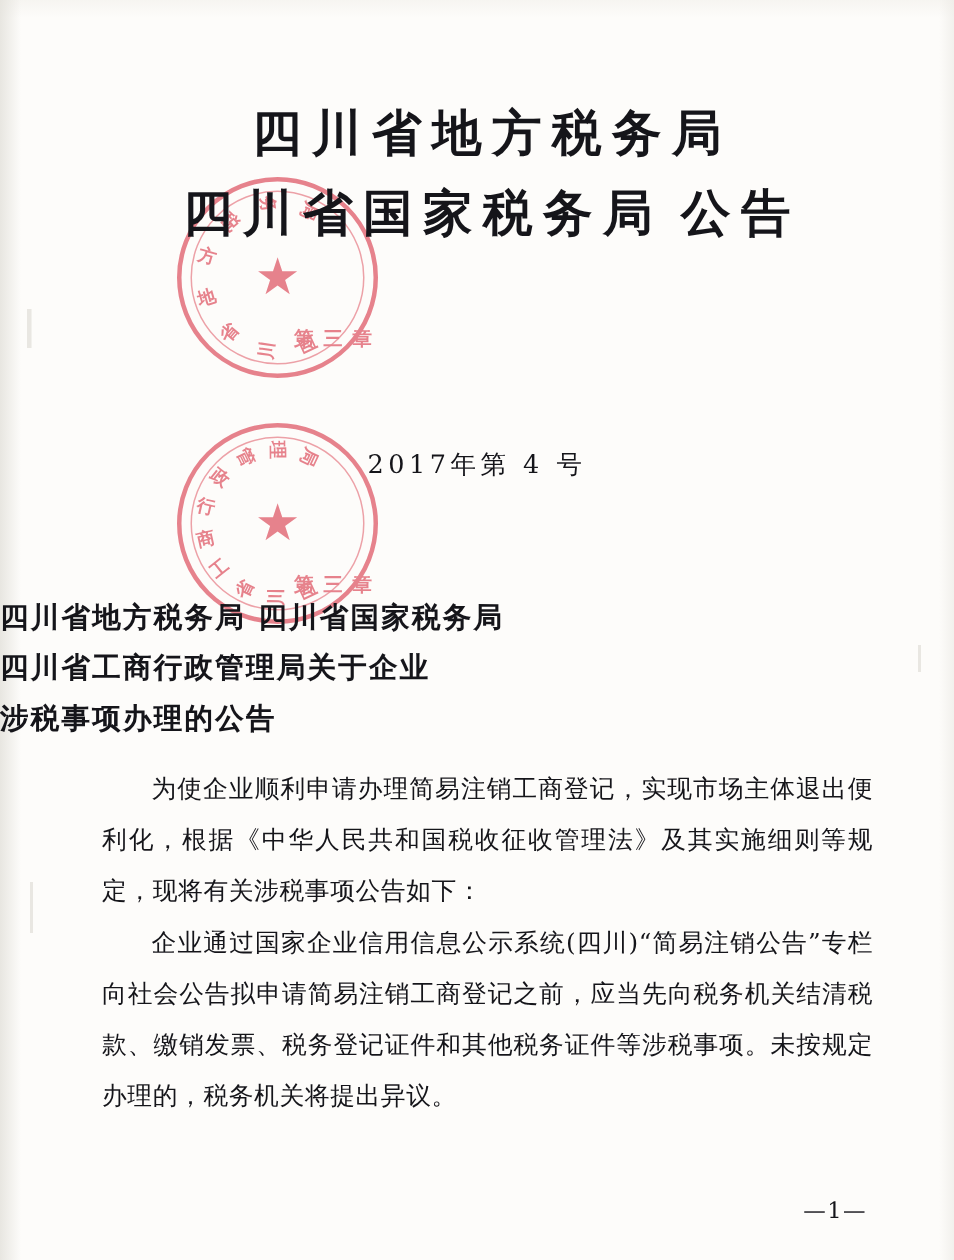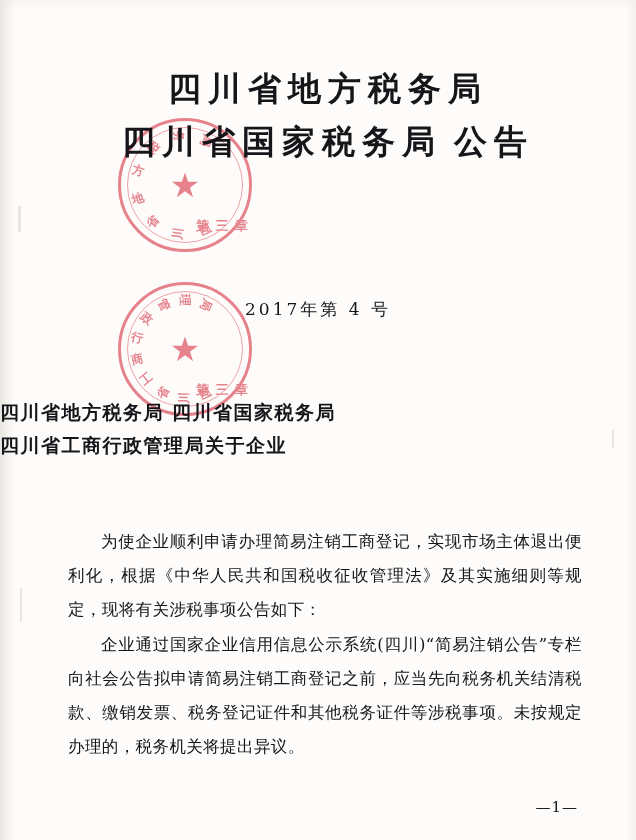--- a/index.html
+++ b/index.html
@@ -132,21 +132,21 @@
     letter-spacing: 1.5px;
     line-height: 1.75;
     white-space: nowrap;
   }
 
   
   .body-text {
     position: absolute;
     left: 68px;
     right: 54px;
-    top: 525px;
+    top: 509px;
     font-size: 16.5px;
     line-height: 2.05;
     letter-spacing: .4px;
     text-align: justify;
   }
   .body-text p {
     margin: 0 0 2px 0;
     text-indent: 2em;
   }
 
@@ -205,20 +205,21 @@
   <div class="masthead">
     <div class="line">四川省地方税务局</div>
     <div class="line"><span>四川省国家税务局</span><span class="pub">公告</span></div>
   </div>
 
   <div class="issue-no">2017年第 4 号</div>
 
   <div class="title-block">
     <div class="t-line">四川省地方税务局 四川省国家税务局</div>
     <div class="t-line">四川省工商行政管理局关于企业</div>
+    <div class="t-line">涉税事项办理的公告</div>
   </div>
 
   <div class="body-text">
     <p>为使企业顺利申请办理简易注销工商登记，实现市场主体退出便利化，根据《中华人民共和国税收征收管理法》及其实施细则等规定，现将有关涉税事项公告如下：</p>
     <p>企业通过国家企业信用信息公示系统(四川)“简易注销公告”专栏向社会公告拟申请简易注销工商登记之前，应当先向税务机关结清税款、缴销发票、税务登记证件和其他税务证件等涉税事项。未按规定办理的，税务机关将提出异议。</p>
   </div>
 
   <div class="page-number">—1—</div>
 
 </div>

